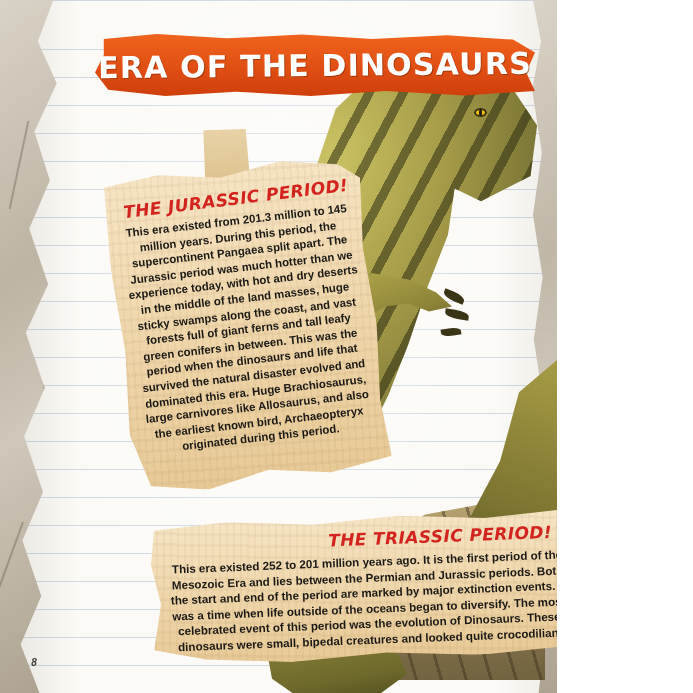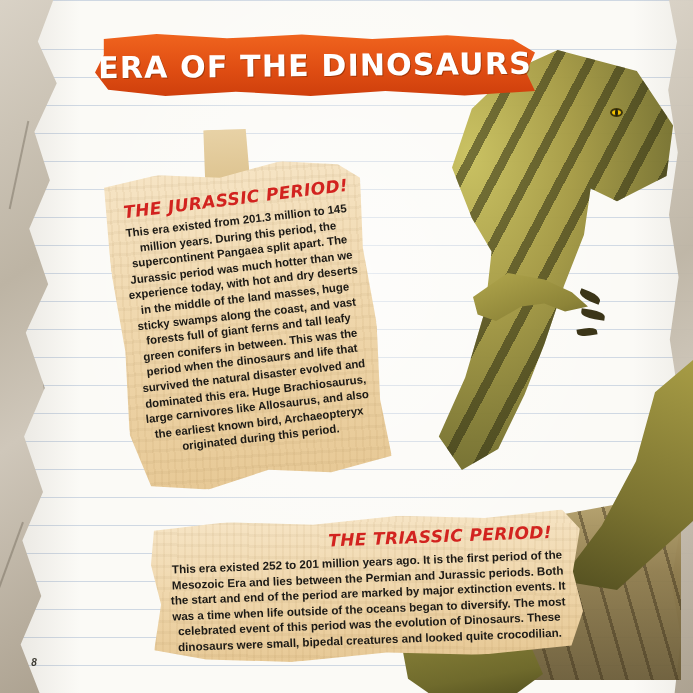--- a/index.html
+++ b/index.html
@@ -9,21 +9,21 @@
   body {
     width: 693px;
     height: 693px;
     overflow: hidden;
     font-family: "Liberation Sans", sans-serif;
     background: #ffffff;
   }
 
   #page {
     position: relative;
-    width: 693px;
+    width: 557px;
     height: 693px;
     overflow: hidden;
     background: #fdfcf8;
   }
 
   
   .paper {
     position: absolute;
     inset: 0;
     background-color: #fbfaf6;

